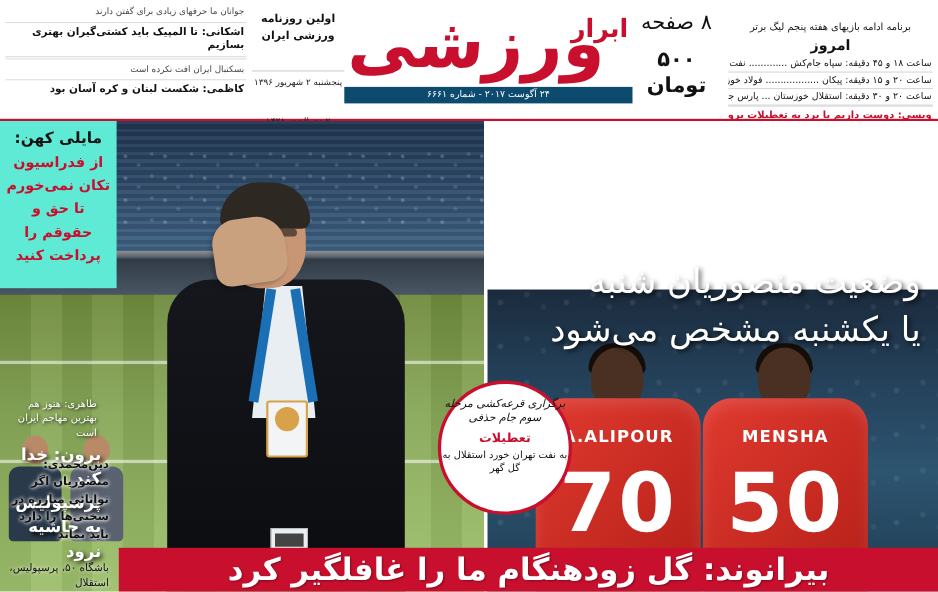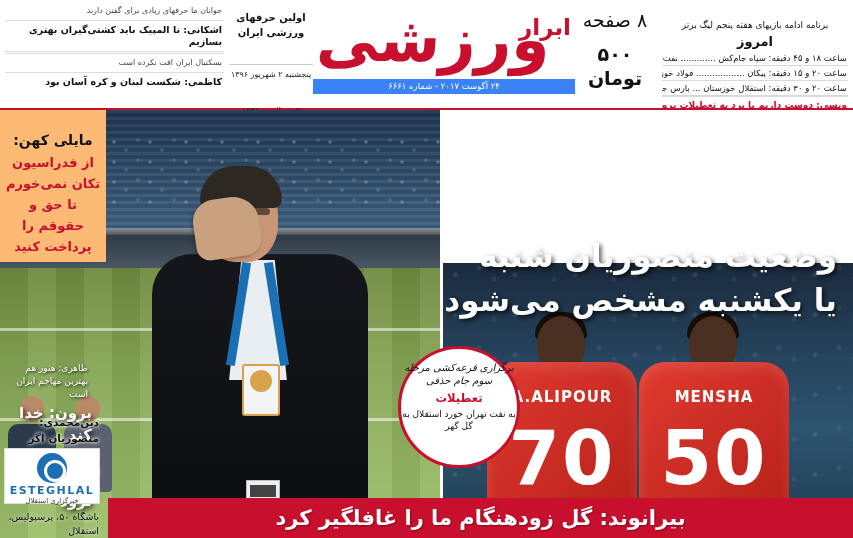--- a/index.html
+++ b/index.html
@@ -76,21 +76,21 @@
   }
   .mh-logo .varzeshi {
     position: absolute; left: 4px; top: 2px;
     font-size: 62px; font-weight: bold; color: #c8102e;
     line-height: 76px; letter-spacing: -2px;
     font-family: "DejaVu Sans", sans-serif;
     transform: skewX(-4deg);
   }
   .mh-logo .redbar {
     position: absolute; left: 0; right: 0; bottom: 14px;
-    height: 15px; background: #3b82f6;
+    height: 15px; background: #0c4a6e;
   }
   .mh-logo .redbar span {
     display: block; color: #fff; font-size: 8.5px;
     line-height: 15px; text-align: center;
   }
 
   .mh-sub {
     position: absolute; right: 540px; top: 4px;
     width: 84px; height: 100px;
     text-align: center; direction: rtl; padding-top: 6px;
@@ -292,33 +292,33 @@
   .callout .bot {
     font-size: 9px; color: #111; line-height: 12px; margin-top: 2px;
   }
 
   
   .headline {
     position: absolute; right: 16px; top: 124px;
     width: 420px; text-align: right; direction: rtl; z-index: 15;
   }
   .headline .l1, .headline .l2 {
-    color: #ffffff; font-weight: bold; font-size: 31px; line-height: 44px;
+    color: #ffffff; font-weight: normal; font-size: 31px; line-height: 44px;
     text-shadow: 2px 2px 5px rgba(0,0,0,.75);
   }
 
   
   .left-col {
     position: absolute; left: 0; top: 110px; width: 108px; height: 428px;
     z-index: 18;
   }
   .yellow-box {
     position: absolute; left: 0; top: 0; width: 106px; height: 152px;
-    background: #fdba74; direction: rtl; text-align: center;
-    padding: 20px 4px;
+    background: #5eead4; direction: rtl; text-align: center;
+    padding: 6px 4px;
   }
   .yellow-box .t1 {
     font-size: 14px; font-weight: bold; color: #111; line-height: 20px;
   }
   .yellow-box .t2 {
     font-size: 13px; font-weight: bold; color: #c8102e; line-height: 21px;
     margin-top: 2px;
   }
   .left-note {
     position: absolute; left: 0; top: 300px; width: 104px;
@@ -372,21 +372,21 @@
   }
 
   
   .bottom-banner {
     position: absolute; left: 108px; bottom: 0; width: 745px; height: 40px;
     background: #c8102e; direction: rtl;
     display: flex; align-items: center; justify-content: center;
     z-index: 22;
   }
   .bottom-banner span {
-    color: #ffffff; font-size: 21px; font-weight: bold; line-height: 40px;
+    color: #ffffff; font-size: 28px; font-weight: bold; line-height: 40px;
     text-shadow: 1px 1px 2px rgba(0,0,0,.35);
   }
 </style>
 </head>
 <body>
 
 <div id="page">
 
   <div class="masthead">
 
@@ -406,21 +406,21 @@
 
     <div class="mh-logo">
       <div class="abrar">ابرار</div>
       <div class="varzeshi">ورزشی</div>
       <div class="redbar">
           <span>۲۴ آگوست ۲۰۱۷ - شماره ۶۶۶۱</span>
         </div>
     </div>
 
     <div class="mh-sub">
-      <div class="l">اولین حرفهای</div>
+      <div class="l">اولین روزنامه</div>
       <div class="l">ورزشی ایران</div>
       <div class="dates">پنجشنبه ۲ شهریور ۱۳۹۶</div>
       <div class="dates" style="border-top:none;padding-top:0">۲ دی الحجه ۱۴۳۸</div>
     </div>
 
     <div class="mh-right">
       <div class="hl small">جوانان ما حرفهای زیادی برای گفتن دارند</div>
       <div class="div"></div>
       <div class="hl b">اشکانی: تا المپیک باید کشتی‌گیران بهتری بسازیم</div>
       <div class="div"></div>
@@ -508,25 +508,20 @@
   </div>
 
   <div class="left-col">
     <div class="yellow-box">
       <div class="t1">مایلی کهن:</div>
       <div class="t2">از فدراسیون تکان نمی‌خورم تا حق و حقوقم را پرداخت کنید</div>
     </div>
 
     <div class="left-note">دین‌محمدی: منصوریان اگر توانائی مبارزه در سختی‌ها را دارد باید بماند</div>
 
-    <div class="esteghlal-logo">
-      <div class="circ"></div>
-      <div class="nm">ESTEGHLAL</div>
-      <div class="fa">خبرگزاری استقلال</div>
-    </div>
 
     <div class="left-bottom-strip">باشگاه ۵۰، پرسپولیس، استقلال</div>
   </div>
 
   <div class="bottom-banner">
     <span>بیرانوند: گل زودهنگام ما را غافلگیر کرد</span>
   </div>
 
 </div>
 

